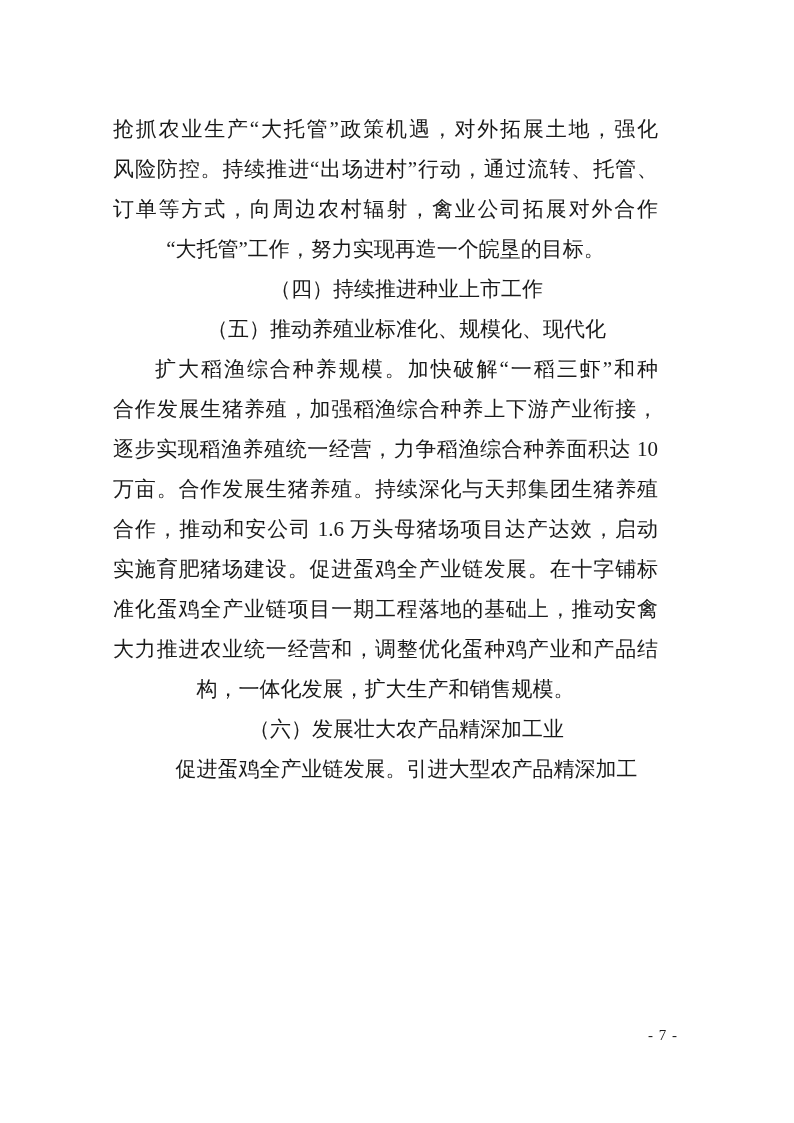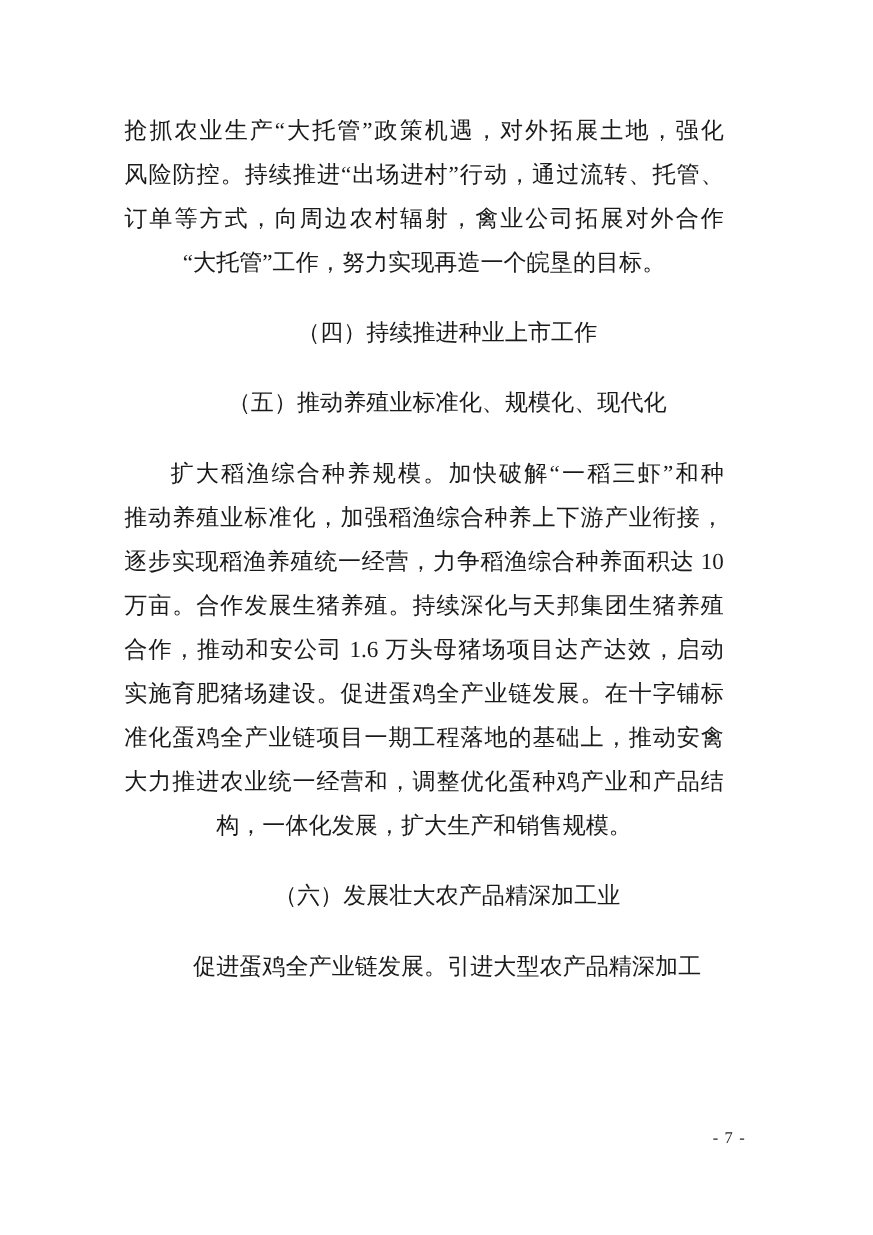--- a/index.html
+++ b/index.html
@@ -14,35 +14,35 @@
     position: relative;
     width: 794px;
     height: 1123px;
     background: #ffffff;
     color: #1a1a1a;
     font-family: "Liberation Serif", "DejaVu Serif", serif;
   }
   .text-block {
     position: absolute;
     left: 113px;
-    top: 98px;
+    top: 109px;
     width: 545px;
   }
   .para { margin: 0; padding: 0; }
   .line {
     height: 40px;
     line-height: 40px;
     font-size: 21px;
     letter-spacing: 0px;
     white-space: normal;
     overflow: hidden;
     color: #1a1a1a;
     text-align: center;
   }
-  .line.indent { text-indent: 42px; margin-top: 24px; }
+  .line.indent { text-indent: 42px; }
   .line.justify {
     text-align: justify;
     text-align-last: justify;
   }
   .page-number {
     position: absolute;
     top: 1026px;
     right: 116px;
     font-size: 15px;
     line-height: 18px;
@@ -62,21 +62,21 @@
         <div class="line">“大托管”工作，努力实现再造一个皖垦的目标。</div>
       </div>
       <div class="para heading">
         <div class="line indent">（四）持续推进种业上市工作</div>
       </div>
       <div class="para heading">
         <div class="line indent">（五）推动养殖业标准化、规模化、现代化</div>
       </div>
       <div class="para body">
         <div class="line indent justify">扩大稻渔综合种养规模。加快破解“一稻三虾”和种</div>
-        <div class="line justify">推动养殖业标准化，加强稻渔综合种养上下游产业衔接，</div>
+        <div class="line justify">合作发展生猪养殖，加强稻渔综合种养上下游产业衔接，</div>
         <div class="line justify">逐步实现稻渔养殖统一经营，力争稻渔综合种养面积达 10</div>
         <div class="line justify">万亩。合作发展生猪养殖。持续深化与天邦集团生猪养殖</div>
         <div class="line justify">合作，推动和安公司 1.6 万头母猪场项目达产达效，启动</div>
         <div class="line justify">实施育肥猪场建设。促进蛋鸡全产业链发展。在十字铺标</div>
         <div class="line justify">准化蛋鸡全产业链项目一期工程落地的基础上，推动安禽</div>
         <div class="line justify">大力推进农业统一经营和，调整优化蛋种鸡产业和产品结</div>
         <div class="line">构，一体化发展，扩大生产和销售规模。</div>
       </div>
       <div class="para heading">
         <div class="line indent">（六）发展壮大农产品精深加工业</div>

